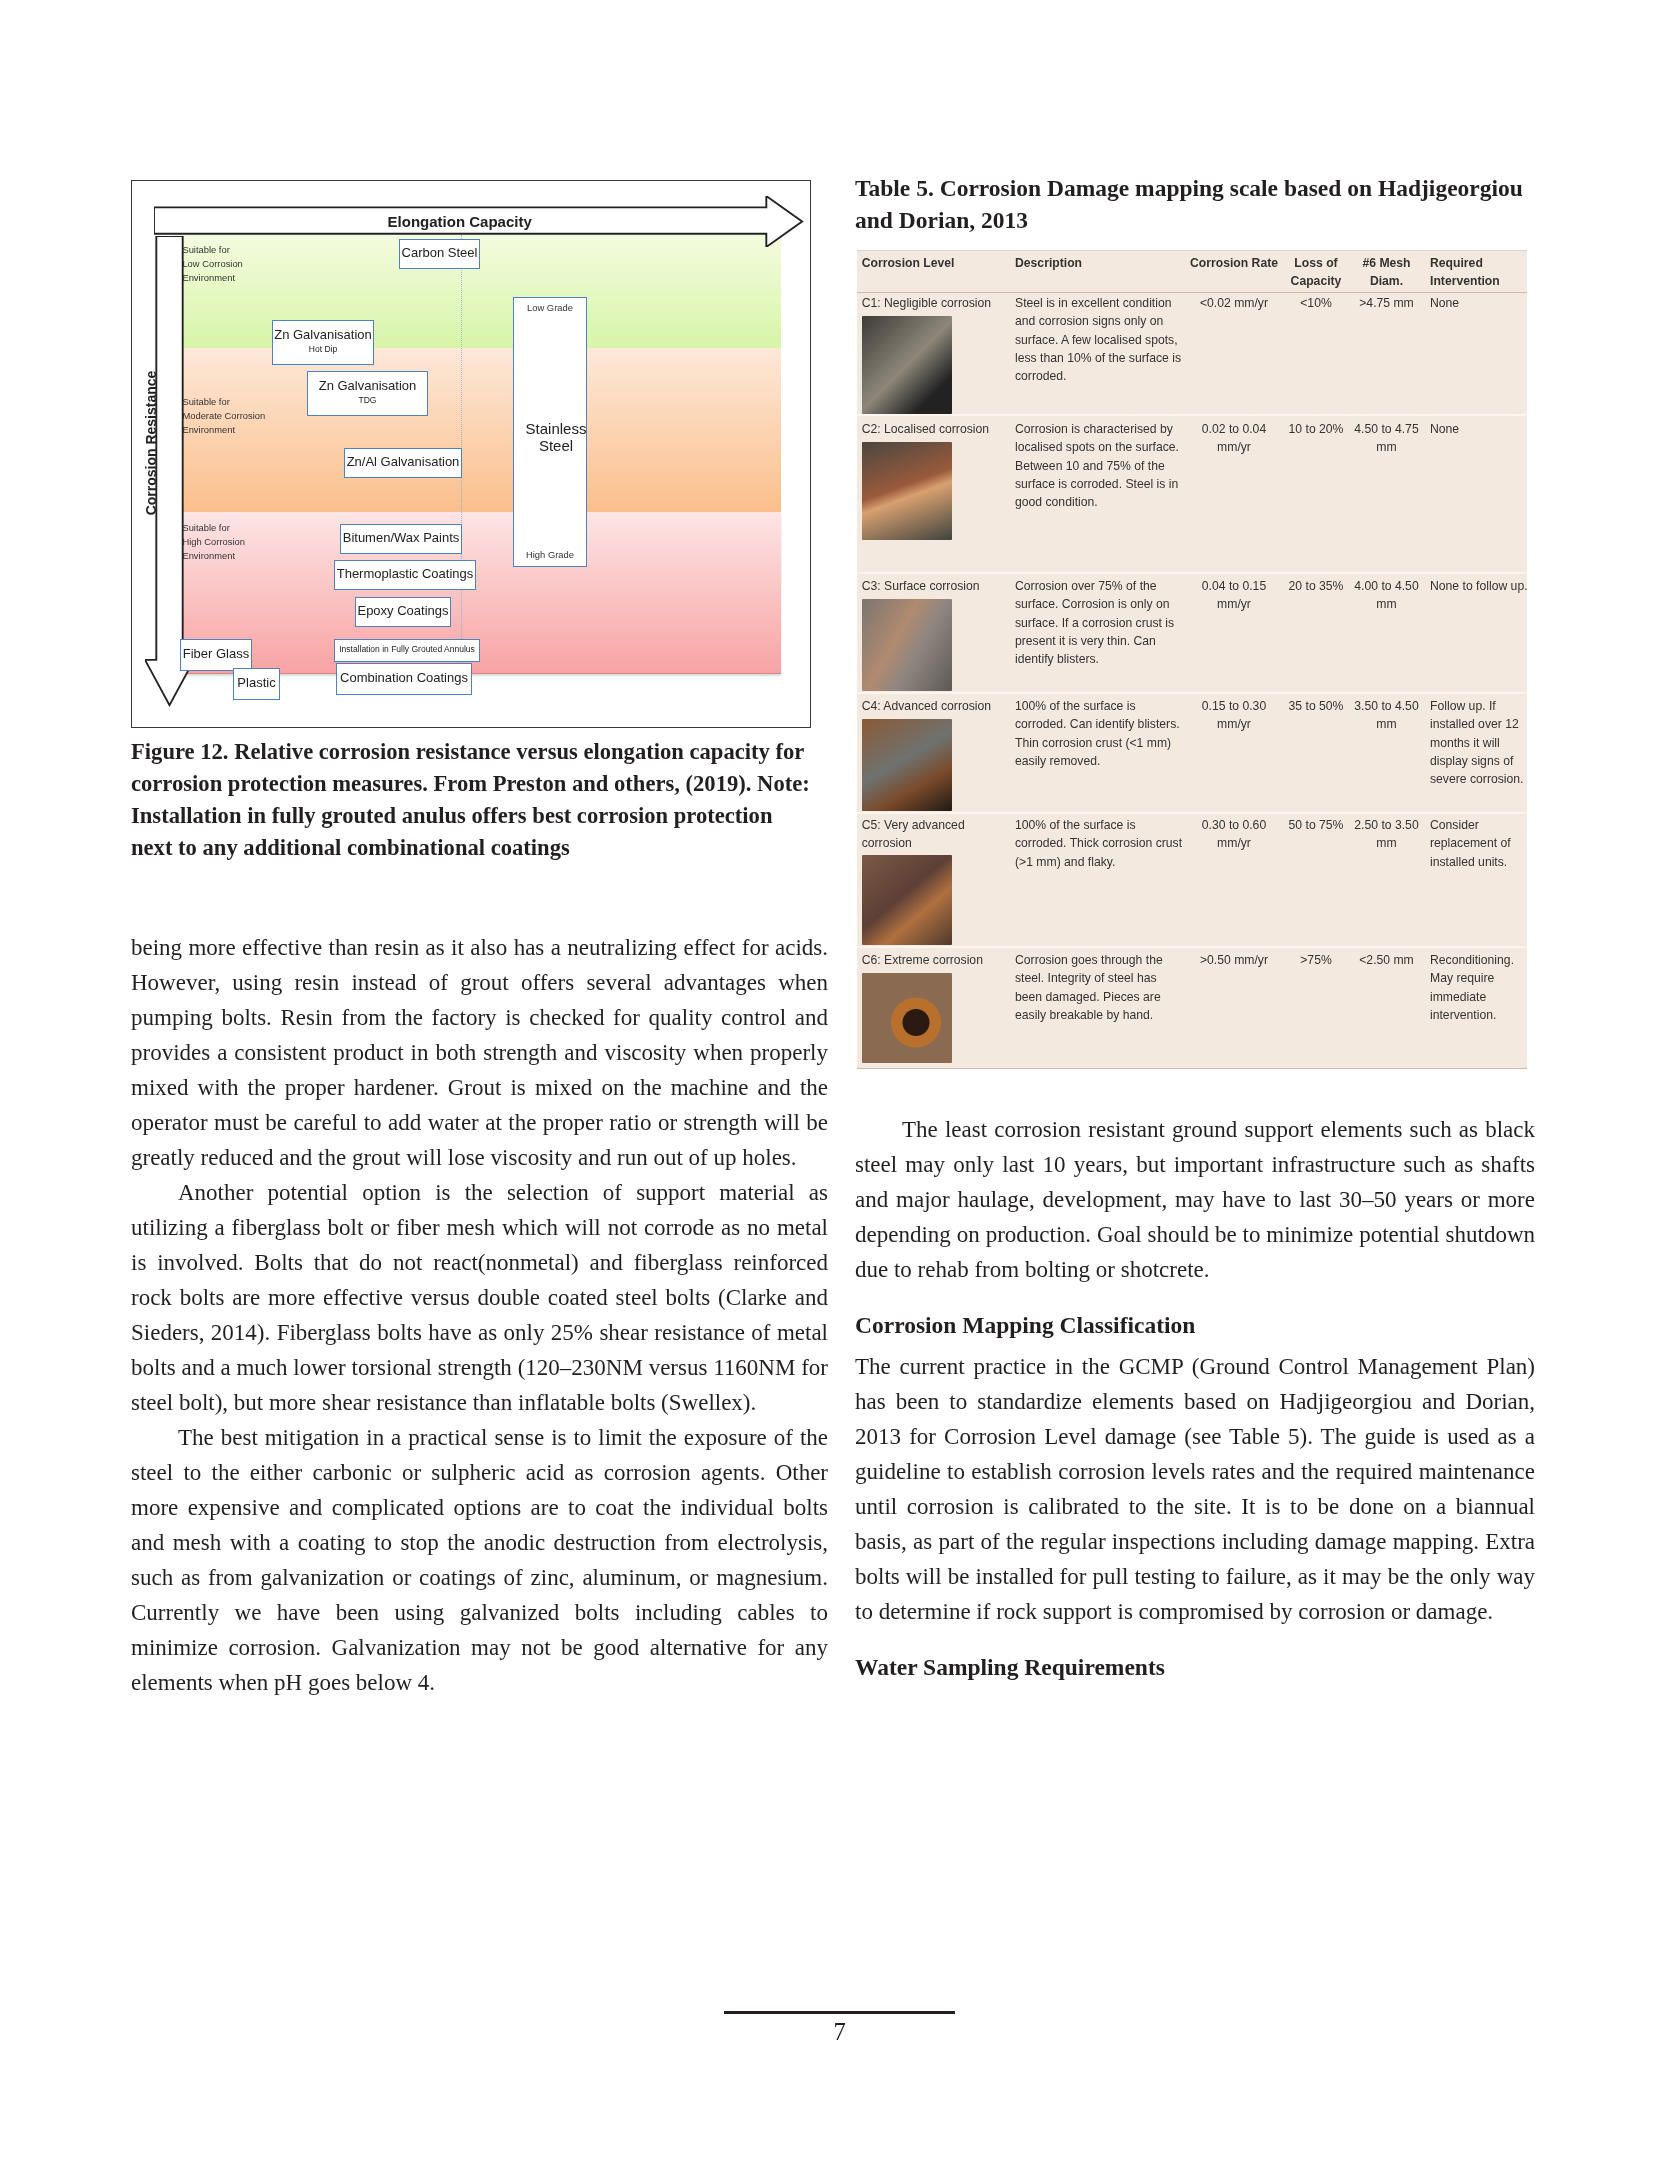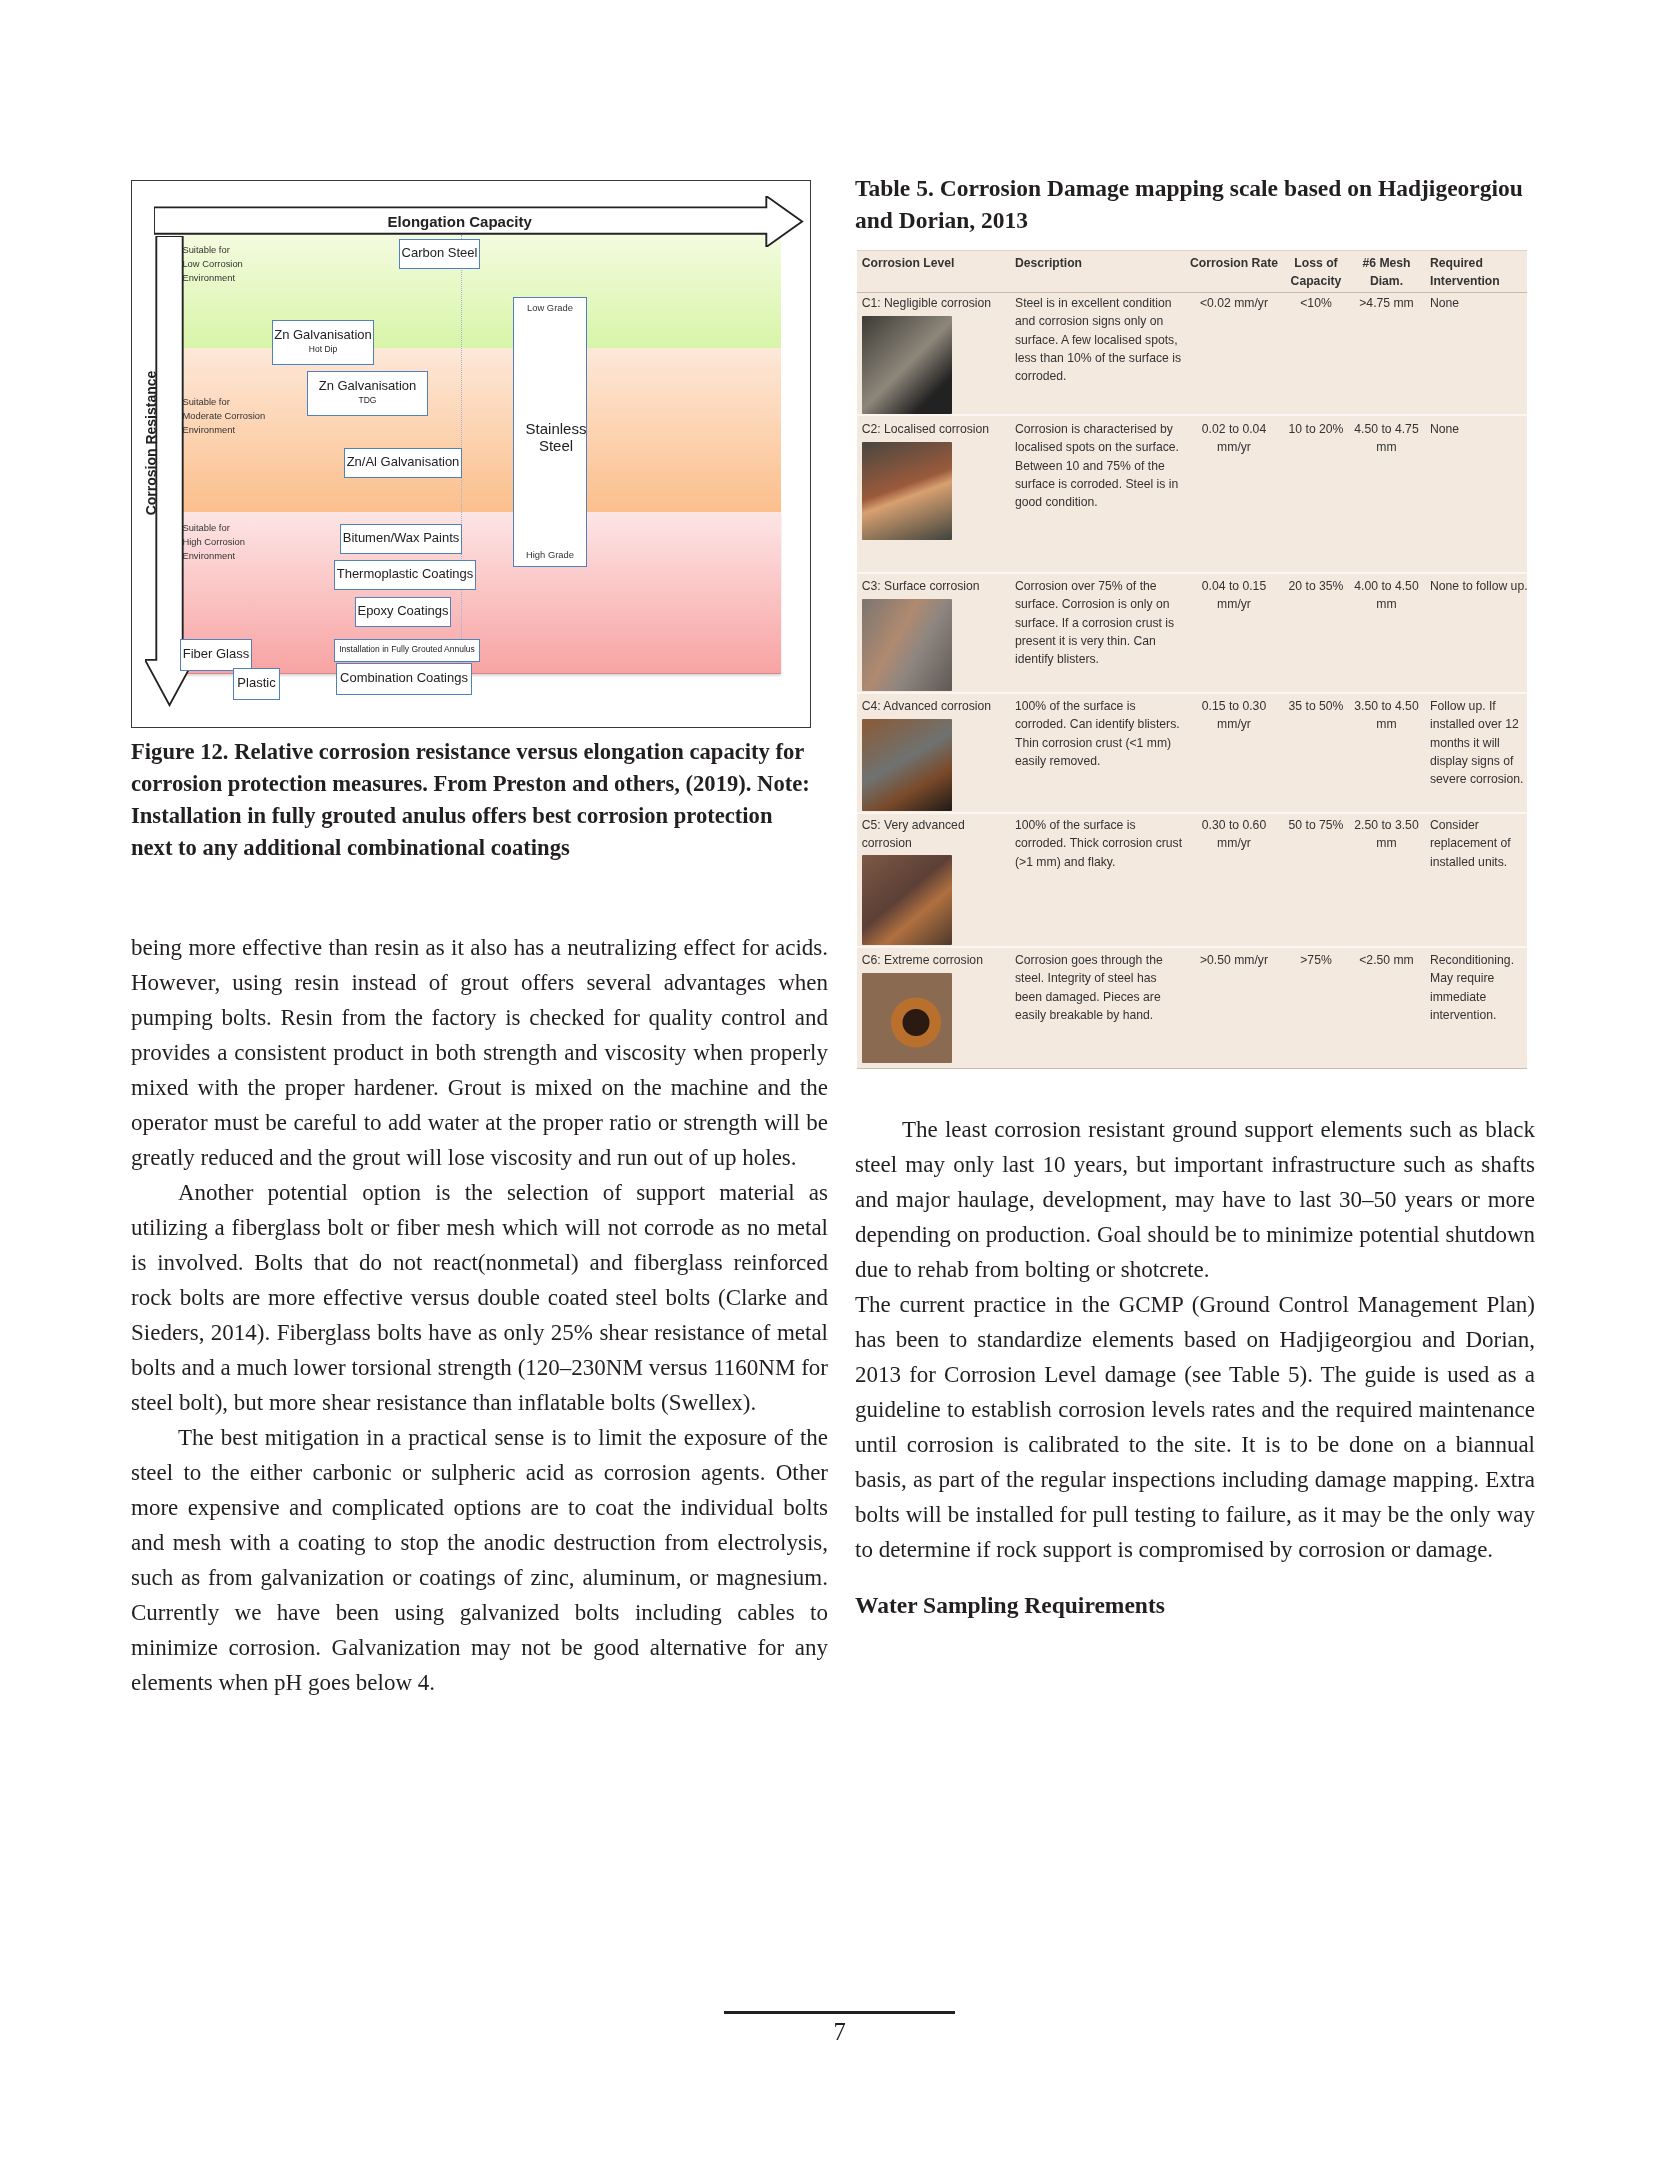--- a/index.html
+++ b/index.html
@@ -232,19 +232,20 @@
     <div class="cell c-desc">Corrosion goes through the steel. Integrity of steel has been damaged. Pieces are easily breakable by hand.</div>
     <div class="cell c-rate">&gt;0.50 mm/yr</div>
     <div class="cell c-loss">&gt;75%</div>
     <div class="cell c-mesh">&lt;2.50 mm</div>
     <div class="cell c-int">Reconditioning. May require immediate intervention.</div>
   </div>
 </div>
 
 <div class="col right-col">
   <p class="indent">The least corrosion resistant ground support elements such as black steel may only last 10 years, but important infrastructure such as shafts and major haulage, develop­ment, may have to last 30–50 years or more depending on production. Goal should be to minimize potential shut­down due to rehab from bolting or shotcrete.</p>
+  <p class="section-head">Corrosion Mapping Classification</p>
   <p>The current practice in the GCMP (Ground Control Management Plan) has been to standardize elements based on Hadjigeorgiou and Dorian, 2013 for Corrosion Level damage (see Table 5). The guide is used as a guideline to establish corrosion levels rates and the required maintenance until corrosion is calibrated to the site. It is to be done on a biannual basis, as part of the regular inspections including damage mapping. Extra bolts will be installed for pull test­ing to failure, as it may be the only way to determine if rock support is compromised by corrosion or damage.</p>
   <p class="section-head">Water Sampling Requirements</p>
 </div>
 
 <div class="footer-rule"></div>
 <div class="page-num">7</div>
 
 
 </body></html>

